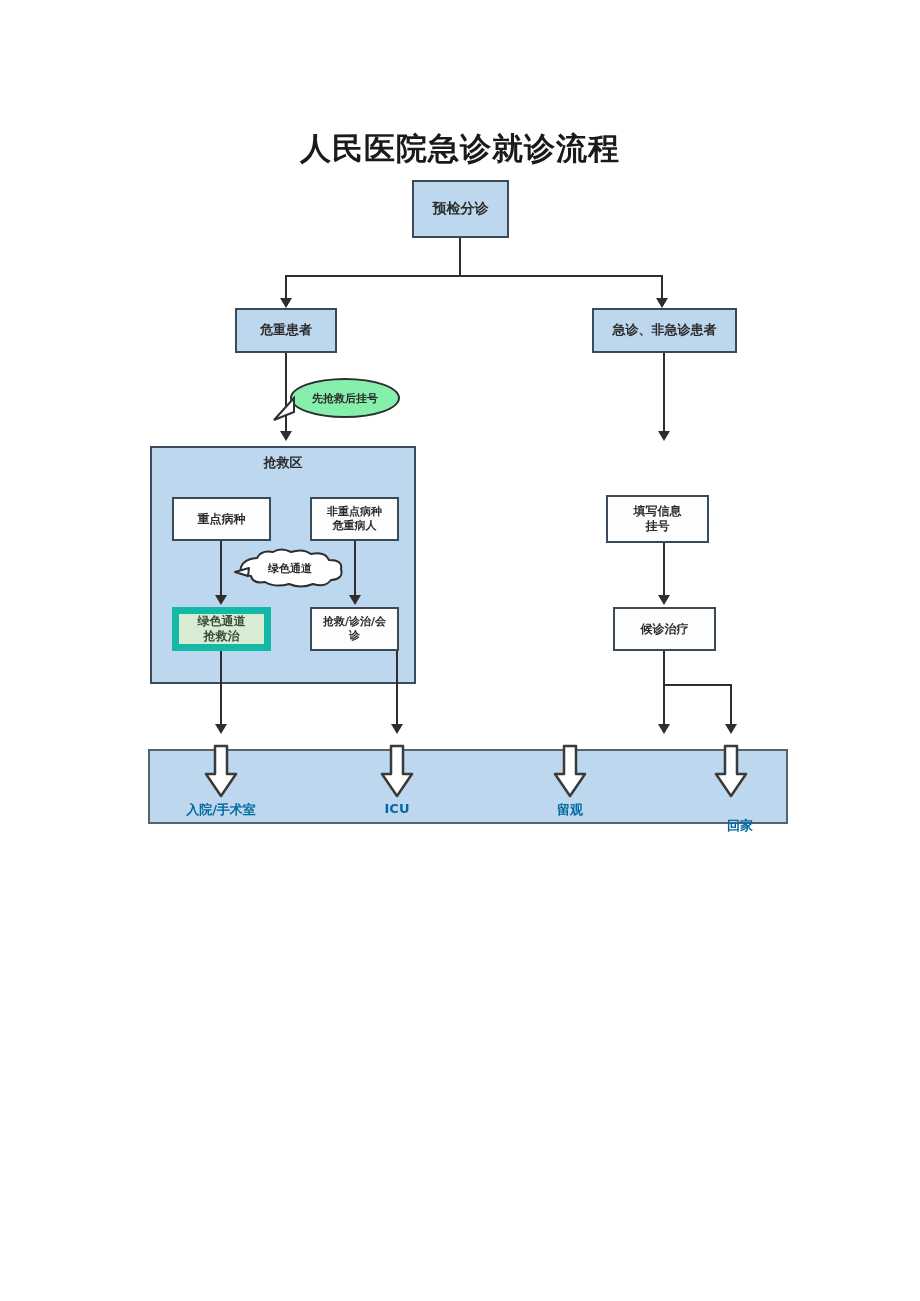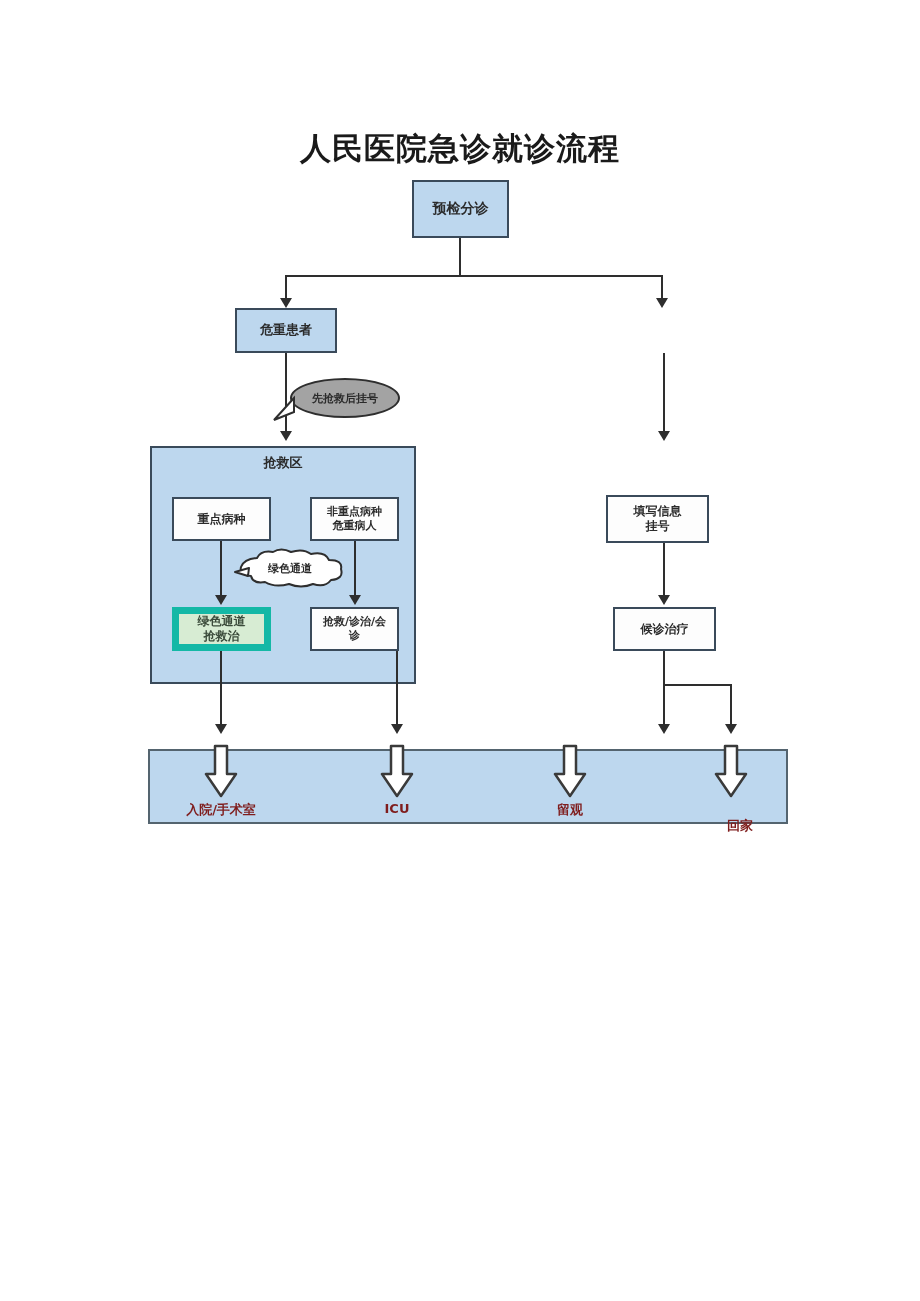--- a/index.html
+++ b/index.html
@@ -79,21 +79,21 @@
   .outbar {
     position: absolute;
     box-sizing: border-box;
     background: #bdd7ee;
     border: 2px solid #54646f;
   }
   .out-label {
     position: absolute;
     font-size: 13px;
     font-weight: bold;
-    color: #7f1d1d;
+    color: #0369a1;
     text-align: right;
     white-space: nowrap;
     transform: translateX(-50%);
   }
   
   .vline, .hline {
     position: absolute;
     background: #2e2e2e;
   }
   .vline { width: 2px; }
@@ -106,21 +106,21 @@
     border-right: 6px solid transparent;
     border-top: 10px solid #2e2e2e;
     transform: translateX(-50%);
   }
   
   .bubble {
     position: absolute;
     box-sizing: border-box;
     border: 2px solid #2e2e2e;
     border-radius: 50%;
-    background: #a3a3a3;
+    background: #86efac;
     display: flex;
     align-items: center;
     justify-content: center;
     font-size: 11px;
     color: #2b2b2b;
     font-weight: bold;
     white-space: nowrap;
   }
   .cloud-wrap {
     position: absolute;
@@ -153,20 +153,21 @@
 
   <div class="vline" style="left:459px; top:238px; height:38px;"></div>
   <div class="hline" style="left:286px; top:275px; width:376px;"></div>
   <div class="vline" style="left:285px; top:275px; height:25px;"></div>
   <div class="arrowhead" style="left:286px; top:298px;"></div>
   <div class="vline" style="left:661px; top:275px; height:25px;"></div>
   <div class="arrowhead" style="left:662px; top:298px;"></div>
 
   <div class="node blue" style="left:235px; top:308px; width:102px; height:45px; font-size:13px;">危重患者</div>
 
+  <div class="node blue" style="left:592px; top:308px; width:145px; height:45px; font-size:13px;">急诊、非急诊患者</div>
 
   <div class="vline" style="left:285px; top:353px; height:80px;"></div>
   <div class="arrowhead" style="left:286px; top:431px;"></div>
 
   <div class="vline" style="left:663px; top:353px; height:80px;"></div>
   <div class="arrowhead" style="left:664px; top:431px;"></div>
 
   <div class="bubble" style="left:290px; top:378px; width:110px; height:40px;">先抢救后挂号</div>
   <svg style="position:absolute; left:272px; top:396px; width:30px; height:26px;">
     <path d="M 22 2 L 2 24 L 22 16 Z" fill="#ffffff" stroke="#2e2e2e" stroke-width="2"></path>

